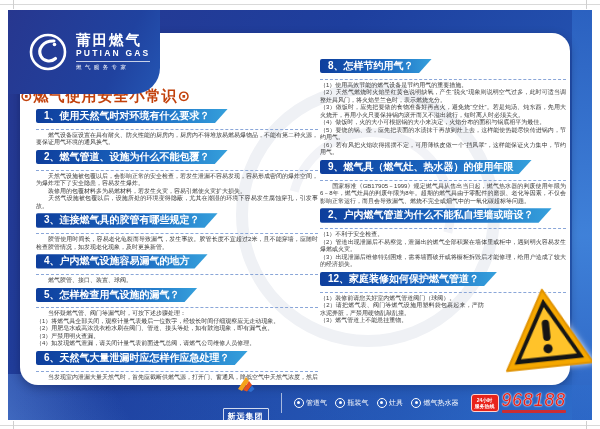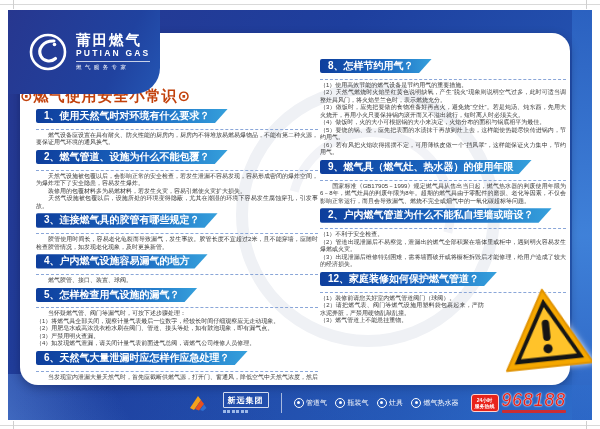--- a/index.html
+++ b/index.html
@@ -77,21 +77,21 @@
   
   .warning{position:absolute;left:492px;top:276px;z-index:7;transform:rotate(-6deg);
     filter:drop-shadow(0 0 3px rgba(255,255,255,.9));}
   
   .footer{
     position:absolute;left:0;bottom:0;width:100%;height:35px;z-index:6;
     background:linear-gradient(90deg,rgba(30,63,158,0) 0%,rgba(36,86,180,.2) 40%,rgba(46,111,206,.35) 100%);
     display:flex;align-items:center;justify-content:flex-end;
     padding-right:26px;box-sizing:border-box;gap:8px;color:#fff;
   }
-  .group-logo{display:flex;align-items:center;gap:16px;}
+  .group-logo{display:flex;align-items:center;gap:16px;flex-direction:column;}
   .group-name{
     font-size:8px;font-weight:bold;letter-spacing:1px;border:1px solid rgba(255,255,255,.8);
     padding:1.5px 4px;border-radius:1px;
   }
   .group-sub{display:flex;gap:1.5px;margin-top:2px;}
   .group-sub span{width:3px;height:3px;background:#9db9e8;display:inline-block;}
   .footer-divider{width:1px;height:20px;background:rgba(255,255,255,.6);margin:0 4px;}
   .service{display:flex;align-items:center;gap:2.5px;font-size:7px;white-space:nowrap;}
   .service-icon{
     width:8px;height:8px;border:1px solid #fff;border-radius:50%;

